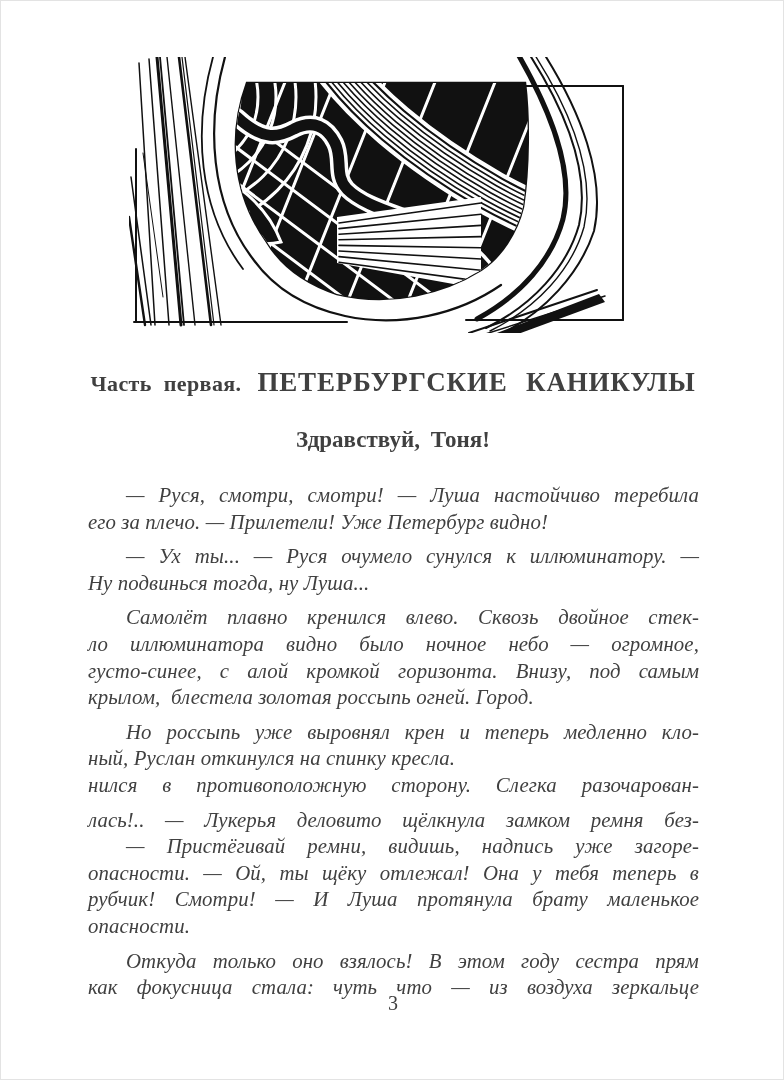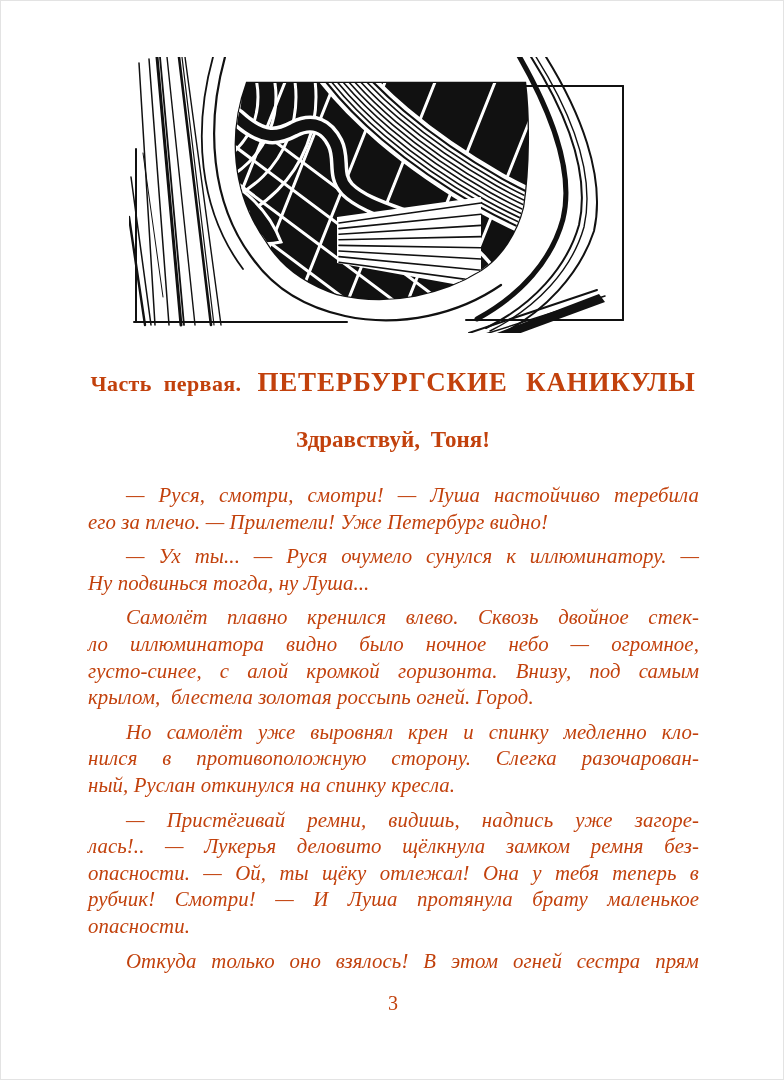--- a/index.html
+++ b/index.html
@@ -1,19 +1,19 @@
 <!DOCTYPE html>
 <html><head>
 <meta charset="utf-8">
 <style>
   html,body{margin:0;padding:0;background:#fff;}
   .page{
     position:relative;width:784px;height:1080px;box-sizing:border-box;
     background:#fff;border:1px solid #e3e3e3;overflow:hidden;
-    font-family:"Liberation Serif", serif;color:#c2410c;
+    font-family:"Liberation Serif", serif;color:#404040;
   }
   .figure{position:absolute;left:128px;top:56px;width:524px;height:276px;}
   .figure svg{display:block;width:100%;height:100%;}
   .h1{position:absolute;top:366px;left:0;width:784px;text-align:center;
       font-weight:bold;white-space:nowrap;}
   .h1 .part{font-size:22px;letter-spacing:.4px;word-spacing:6px;margin-right:16px;}
   .h1 .title{font-size:27px;letter-spacing:.8px;word-spacing:11px;}
   .h2{position:absolute;top:426px;left:0;width:784px;text-align:center;
       font-weight:bold;font-size:23px;word-spacing:5px;}
   .bodytext{position:absolute;top:473px;left:79px;width:627px;
@@ -167,31 +167,32 @@
       <span class="line first j" style="display: block;">— Ух ты... — Руся очумело сунулся к иллюминатору. —</span>
       <span class="line last" style="display: block;">Ну подвинься тогда, ну Луша...</span>
     </p>
     <p class="para">
       <span class="line first j" style="display: block;">Самолёт плавно кренился влево. Сквозь двойное стек-</span>
       <span class="line j" style="display: block;">ло иллюминатора видно было ночное небо — огромное,</span>
       <span class="line j" style="display: block;">густо-синее, с алой кромкой горизонта. Внизу, под самым</span>
       <span class="line last" style="display: block;">крылом,&nbsp; блестела золотая россыпь огней. Город.</span>
     </p>
     <p class="para">
-      <span class="line first j" style="display: block;">Но самолёт уже выровнял крен и спинку медленно кло-</span>
+      <span class="line first j" style="display: block;">Но россыпь уже выровнял крен и теперь медленно кло-</span>
+      <span class="line last" style="display: block;">ный, Руслан откинулся на спинку кресла.</span>
       <span class="line j" style="display: block;">нился в противоположную сторону. Слегка разочарован-</span>
-      <span class="line last" style="display: block;">ный, Руслан откинулся на спинку кресла.</span>
     </p>
     <p class="para">
+      <span class="line j" style="display: block;">лась!.. — Лукерья деловито щёлкнула замком ремня без-</span>
       <span class="line first j" style="display: block;">— Пристёгивай ремни, видишь, надпись уже загоре-</span>
-      <span class="line j" style="display: block;">лась!.. — Лукерья деловито щёлкнула замком ремня без-</span>
       <span class="line j" style="display: block;">опасности. — Ой, ты щёку отлежал! Она у тебя теперь в</span>
       <span class="line j" style="display: block;">рубчик! Смотри! — И Луша протянула брату маленькое</span>
       <span class="line last" style="display: block;">опасности.</span>
     </p>
     <p class="para">
-      <span class="line first j" style="display: block;">Откуда только оно взялось! В этом огней сестра прям</span>
+      <span class="line first j" style="display: block;">Откуда только оно взялось! В этом году сестра прям</span>
+      <span class="line j" style="display: block;">как фокусница стала: чуть что — из воздуха зеркальце</span>
     </p>
   </div>
 
   <div class="pagenum">3</div>
 
 </div>
 
 </body></html>

